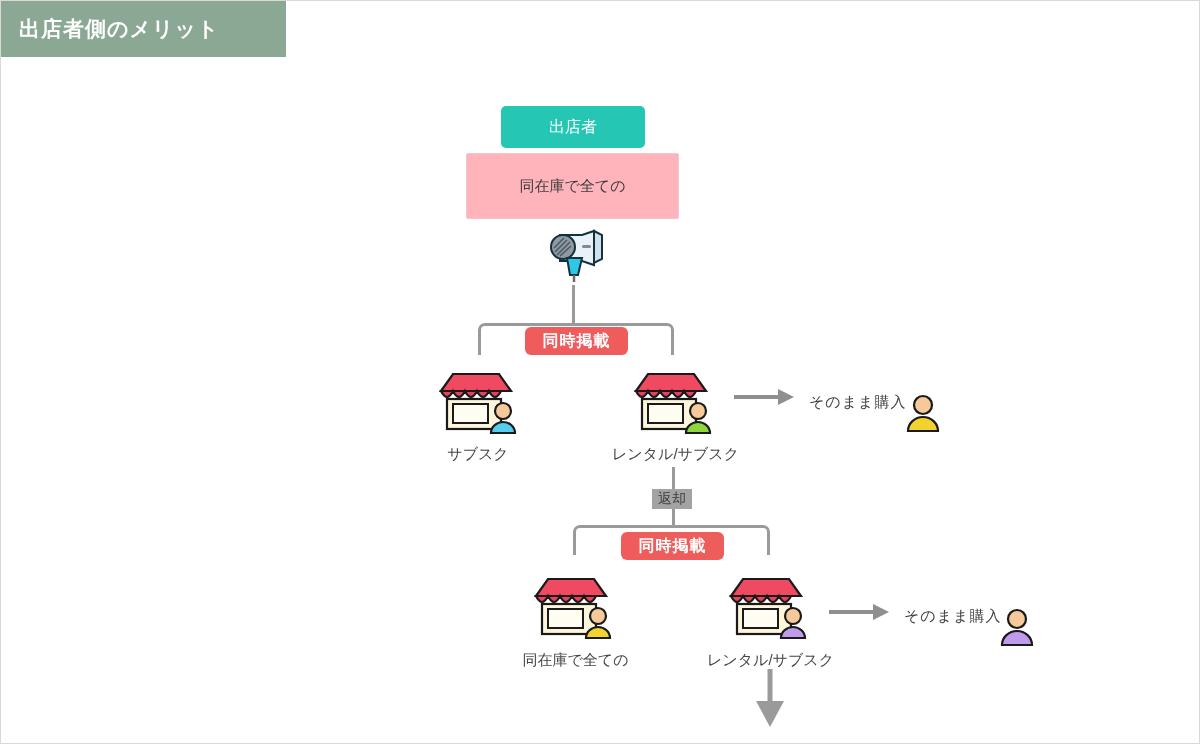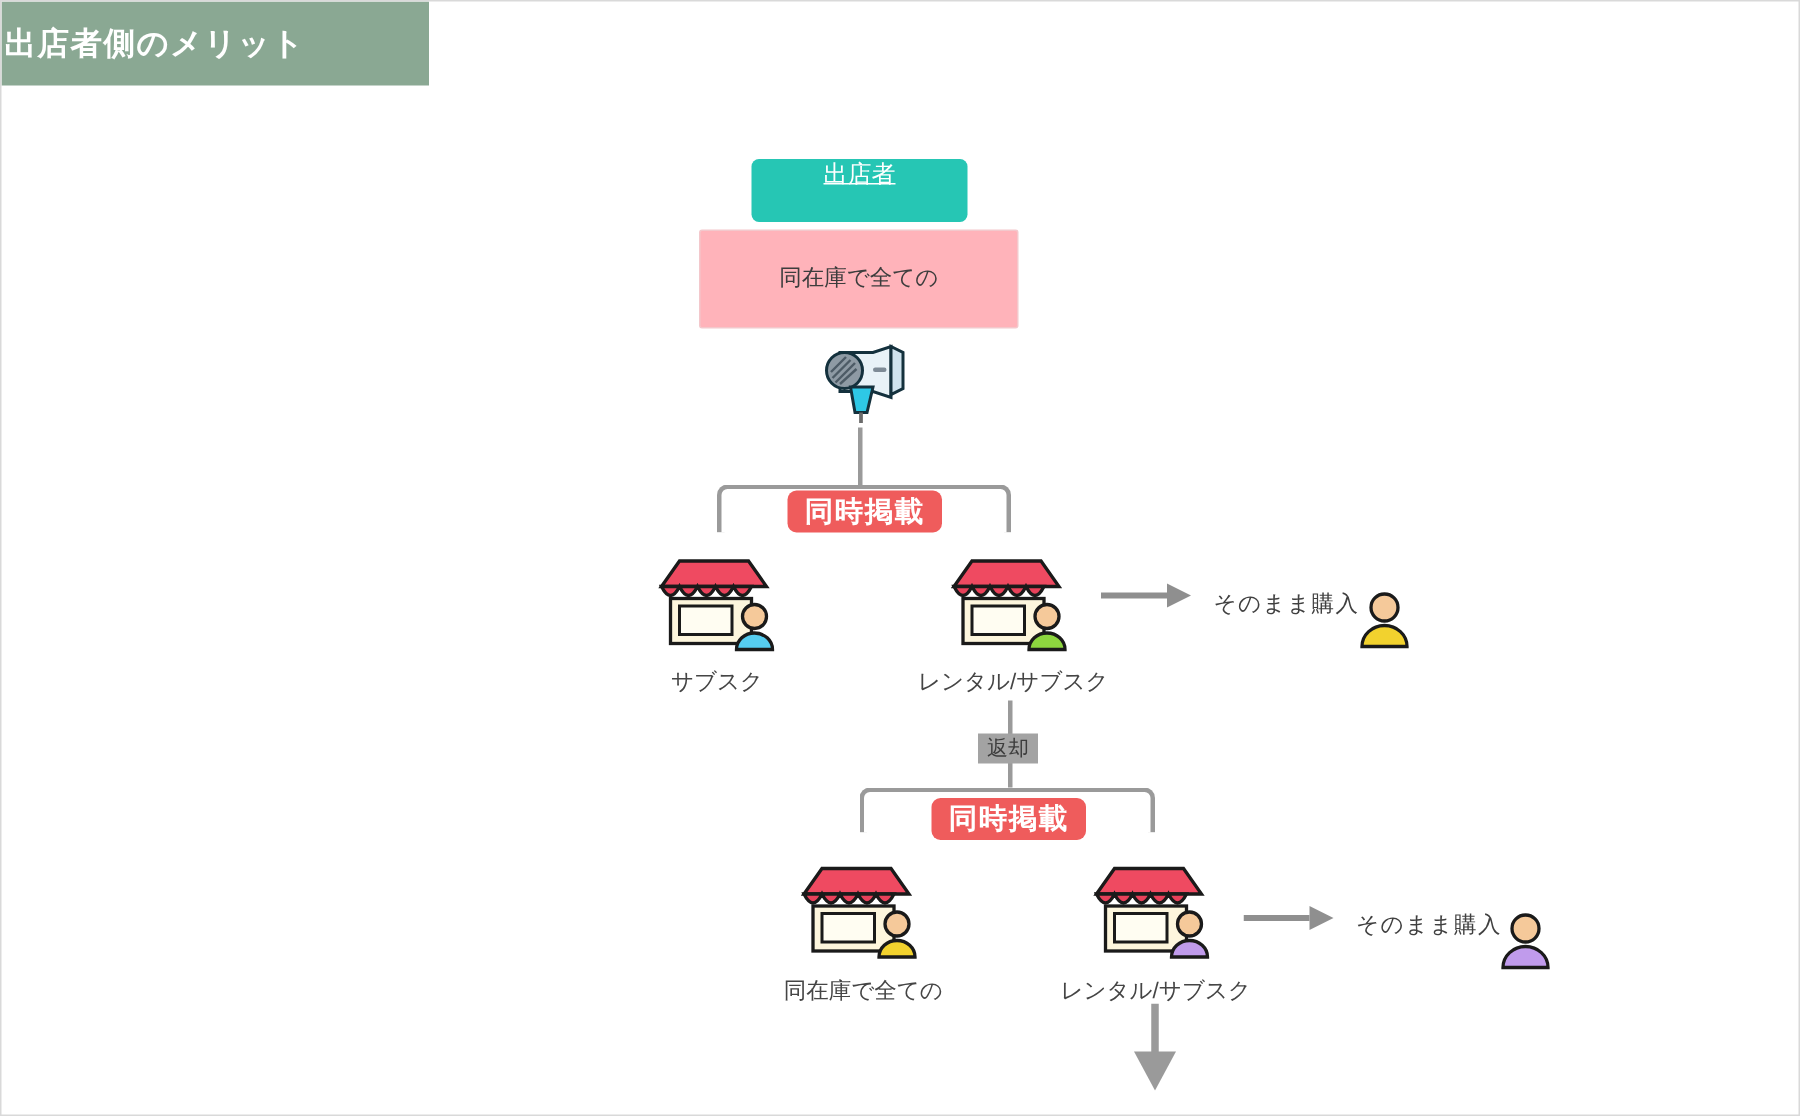--- a/index.html
+++ b/index.html
@@ -25,21 +25,21 @@
   #title-bar {
     position: absolute;
     left: 0;
     top: 0;
     width: 285px;
     height: 56px;
     background: #8aa893;
     display: flex;
     align-items: center;
     box-sizing: border-box;
-    padding-left: 2px;
+    padding-left: 18px;
   }
   #title-bar .title-text {
     color: #ffffff;
     font-size: 21px;
     font-weight: bold;
     letter-spacing: 1px;
     white-space: nowrap;
   }
 
   
@@ -57,25 +57,24 @@
     border-top-right-radius: 7px;
     box-sizing: border-box;
   }
 
   
   .teal-box {
     position: absolute;
     background: #26c6b4;
     border-radius: 5px;
     display: flex;
-    align-items: flex-start;
+    align-items: center;
     justify-content: center;
     color: #ffffff;
     font-size: 16px;
-    text-decoration: underline;
   }
   .pink-box {
     position: absolute;
     background: #ffb3ba;
     border: 1px solid #f3c8cc;
     border-radius: 2px;
     display: flex;
     flex-direction: column;
     align-items: center;
     justify-content: center;
@@ -85,21 +84,21 @@
     box-sizing: border-box;
   }
   .badge {
     position: absolute;
     background: #ef5c5c;
     border-radius: 6px;
     display: flex;
     align-items: center;
     justify-content: center;
     color: #ffffff;
-    font-size: 19px;
+    font-size: 16px;
     font-weight: bold;
     letter-spacing: 1px;
     z-index: 5;
   }
 
   
   .caption {
     position: absolute;
     color: #454545;
     font-size: 15px;

